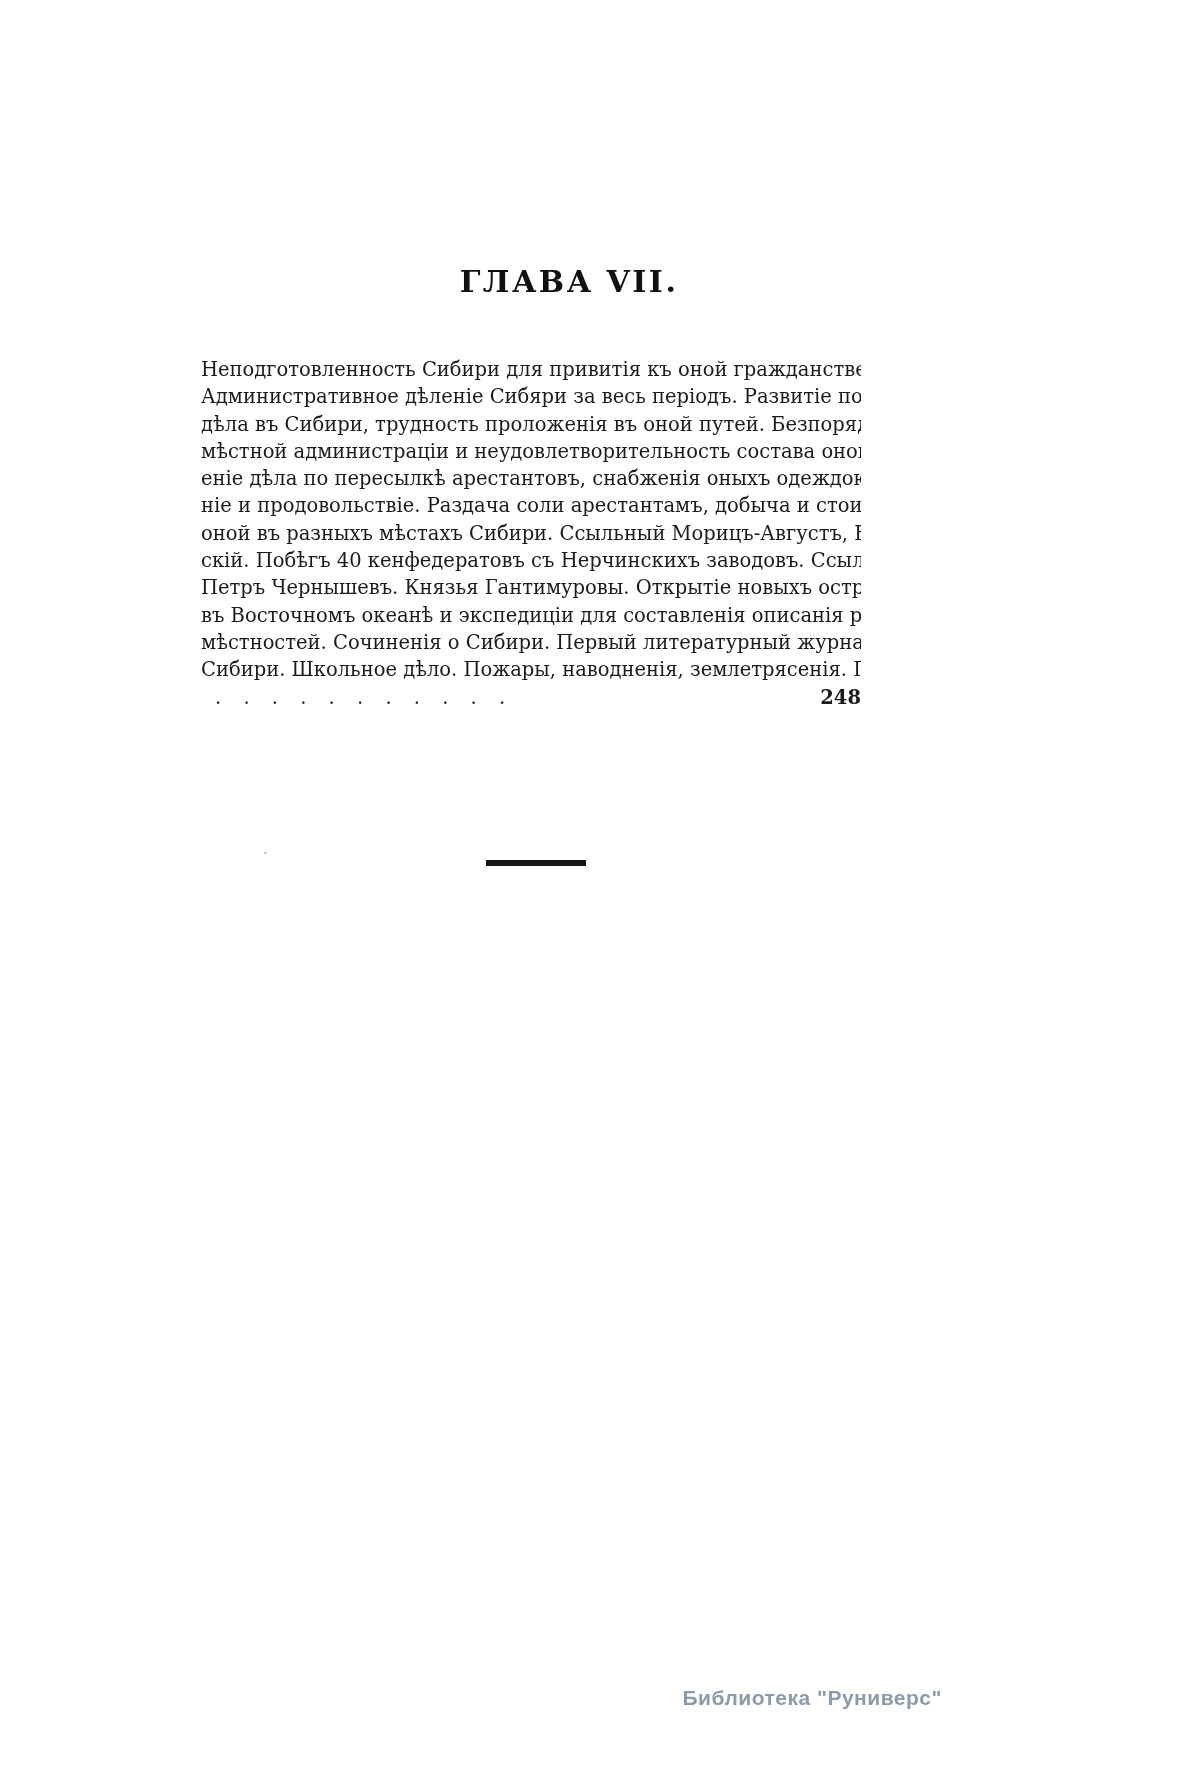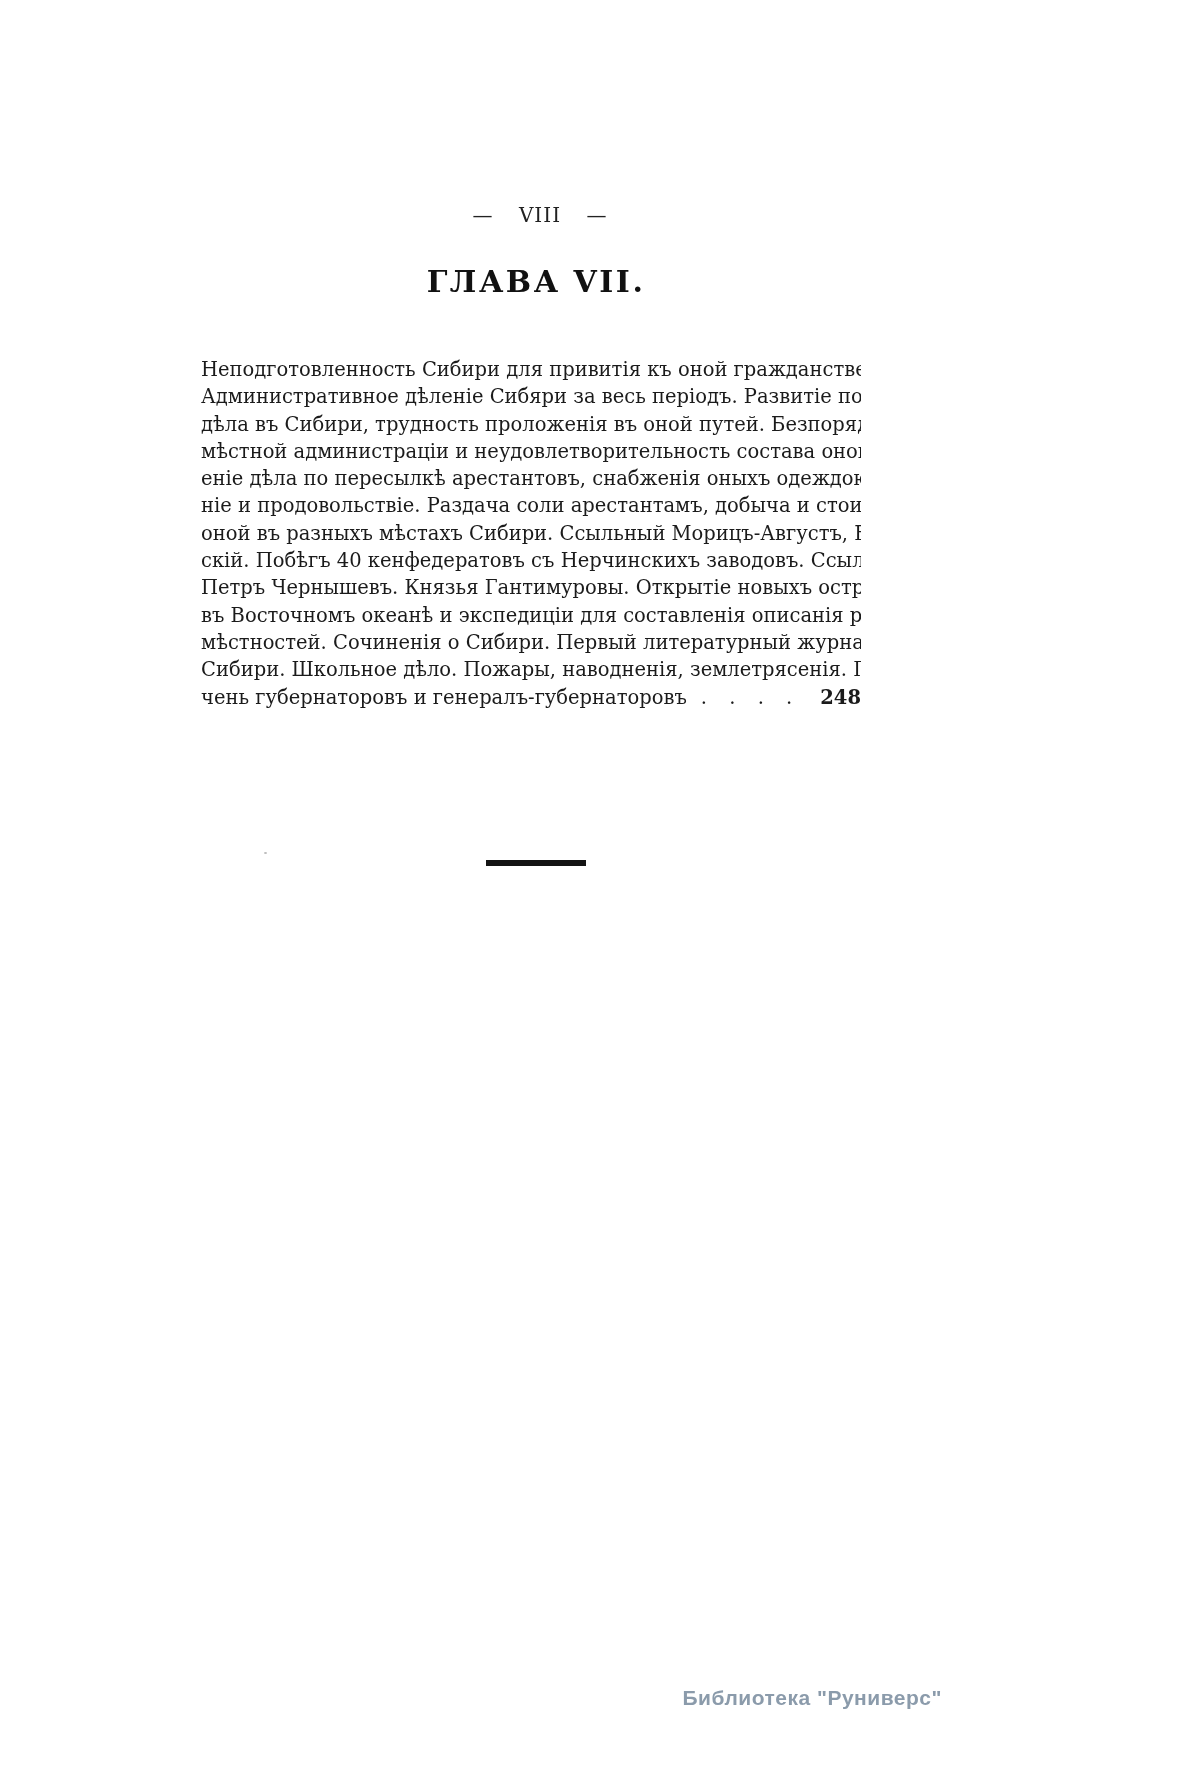--- a/index.html
+++ b/index.html
@@ -35,20 +35,21 @@
     position: absolute;
     top: 264px;
     left: 0;
     width: 1072px; 
     text-align: center;
     font-size: 30px;
     font-weight: bold;
     letter-spacing: 2.5px;
     color: #111111;
     font-family: "DejaVu Serif", serif;
+    padding-left: 33px;
   }
   .toc-paragraph {
     position: absolute;
     top: 356px;
     left: 201px;
     width: 660px;
     font-size: 19.5px;
     color: #1b1b1b;
   }
   .toc-line {
@@ -107,39 +108,37 @@
     font-size: 21px;
     color: #8b9bab;
     letter-spacing: 0.5px;
   }
 </style>
 </head>
 <body>
 
 <div class="page">
 
-  <div class="page-header">—  VIII  —</div>
 
   <div class="chapter-title">ГЛАВА VII.</div>
 
   <div class="toc-paragraph">
     <div class="toc-line">Неподготовленность Сибири для привитія къ оной гражданственности.</div>
     <div class="toc-line">Административное дѣленіе Сибяри за весь періодъ. Развитіе почтоваго</div>
     <div class="toc-line">дѣла въ Сибири, трудность проложенія въ оной путей. Безпорядки въ</div>
     <div class="toc-line">мѣстной администраціи и неудовлетворительность состава оной. Устро-</div>
     <div class="toc-line">еніе дѣла по пересылкѣ арестантовъ, снабженія оныхъ одеждою, лече-</div>
     <div class="toc-line">ніе и продовольствіе. Раздача соли арестантамъ, добыча и стоимость</div>
     <div class="toc-line">оной въ разныхъ мѣстахъ Сибири. Ссыльный Морицъ-Августъ, Бенев-</div>
     <div class="toc-line">скій. Побѣгъ 40 кенфедератовъ съ Нерчинскихъ заводовъ. Ссыльный</div>
     <div class="toc-line">Петръ Чернышевъ. Князья Гантимуровы. Открытіе новыхъ острововъ</div>
     <div class="toc-line">въ Восточномъ океанѣ и экспедиціи для составленія описанія разныхъ</div>
     <div class="toc-line">мѣстностей. Сочиненія о Сибири. Первый литературный журналъ въ</div>
     <div class="toc-line">Сибири. Школьное дѣло. Пожары, наводненія, землетрясенія. Пере-</div>
     <div class="toc-last-line">
-      <span class="toc-last-text">чень губернаторовъ и генералъ-губернаторовъ</span>
       <span class="leader-dots">. . . . . . . . . . .</span>
       <span class="toc-page-number">248</span>
     </div>
   </div>
 
   <div class="end-rule"></div>
   <div class="speck"></div>
 
   <div class="watermark">Библиотека "Руниверс"</div>
 

